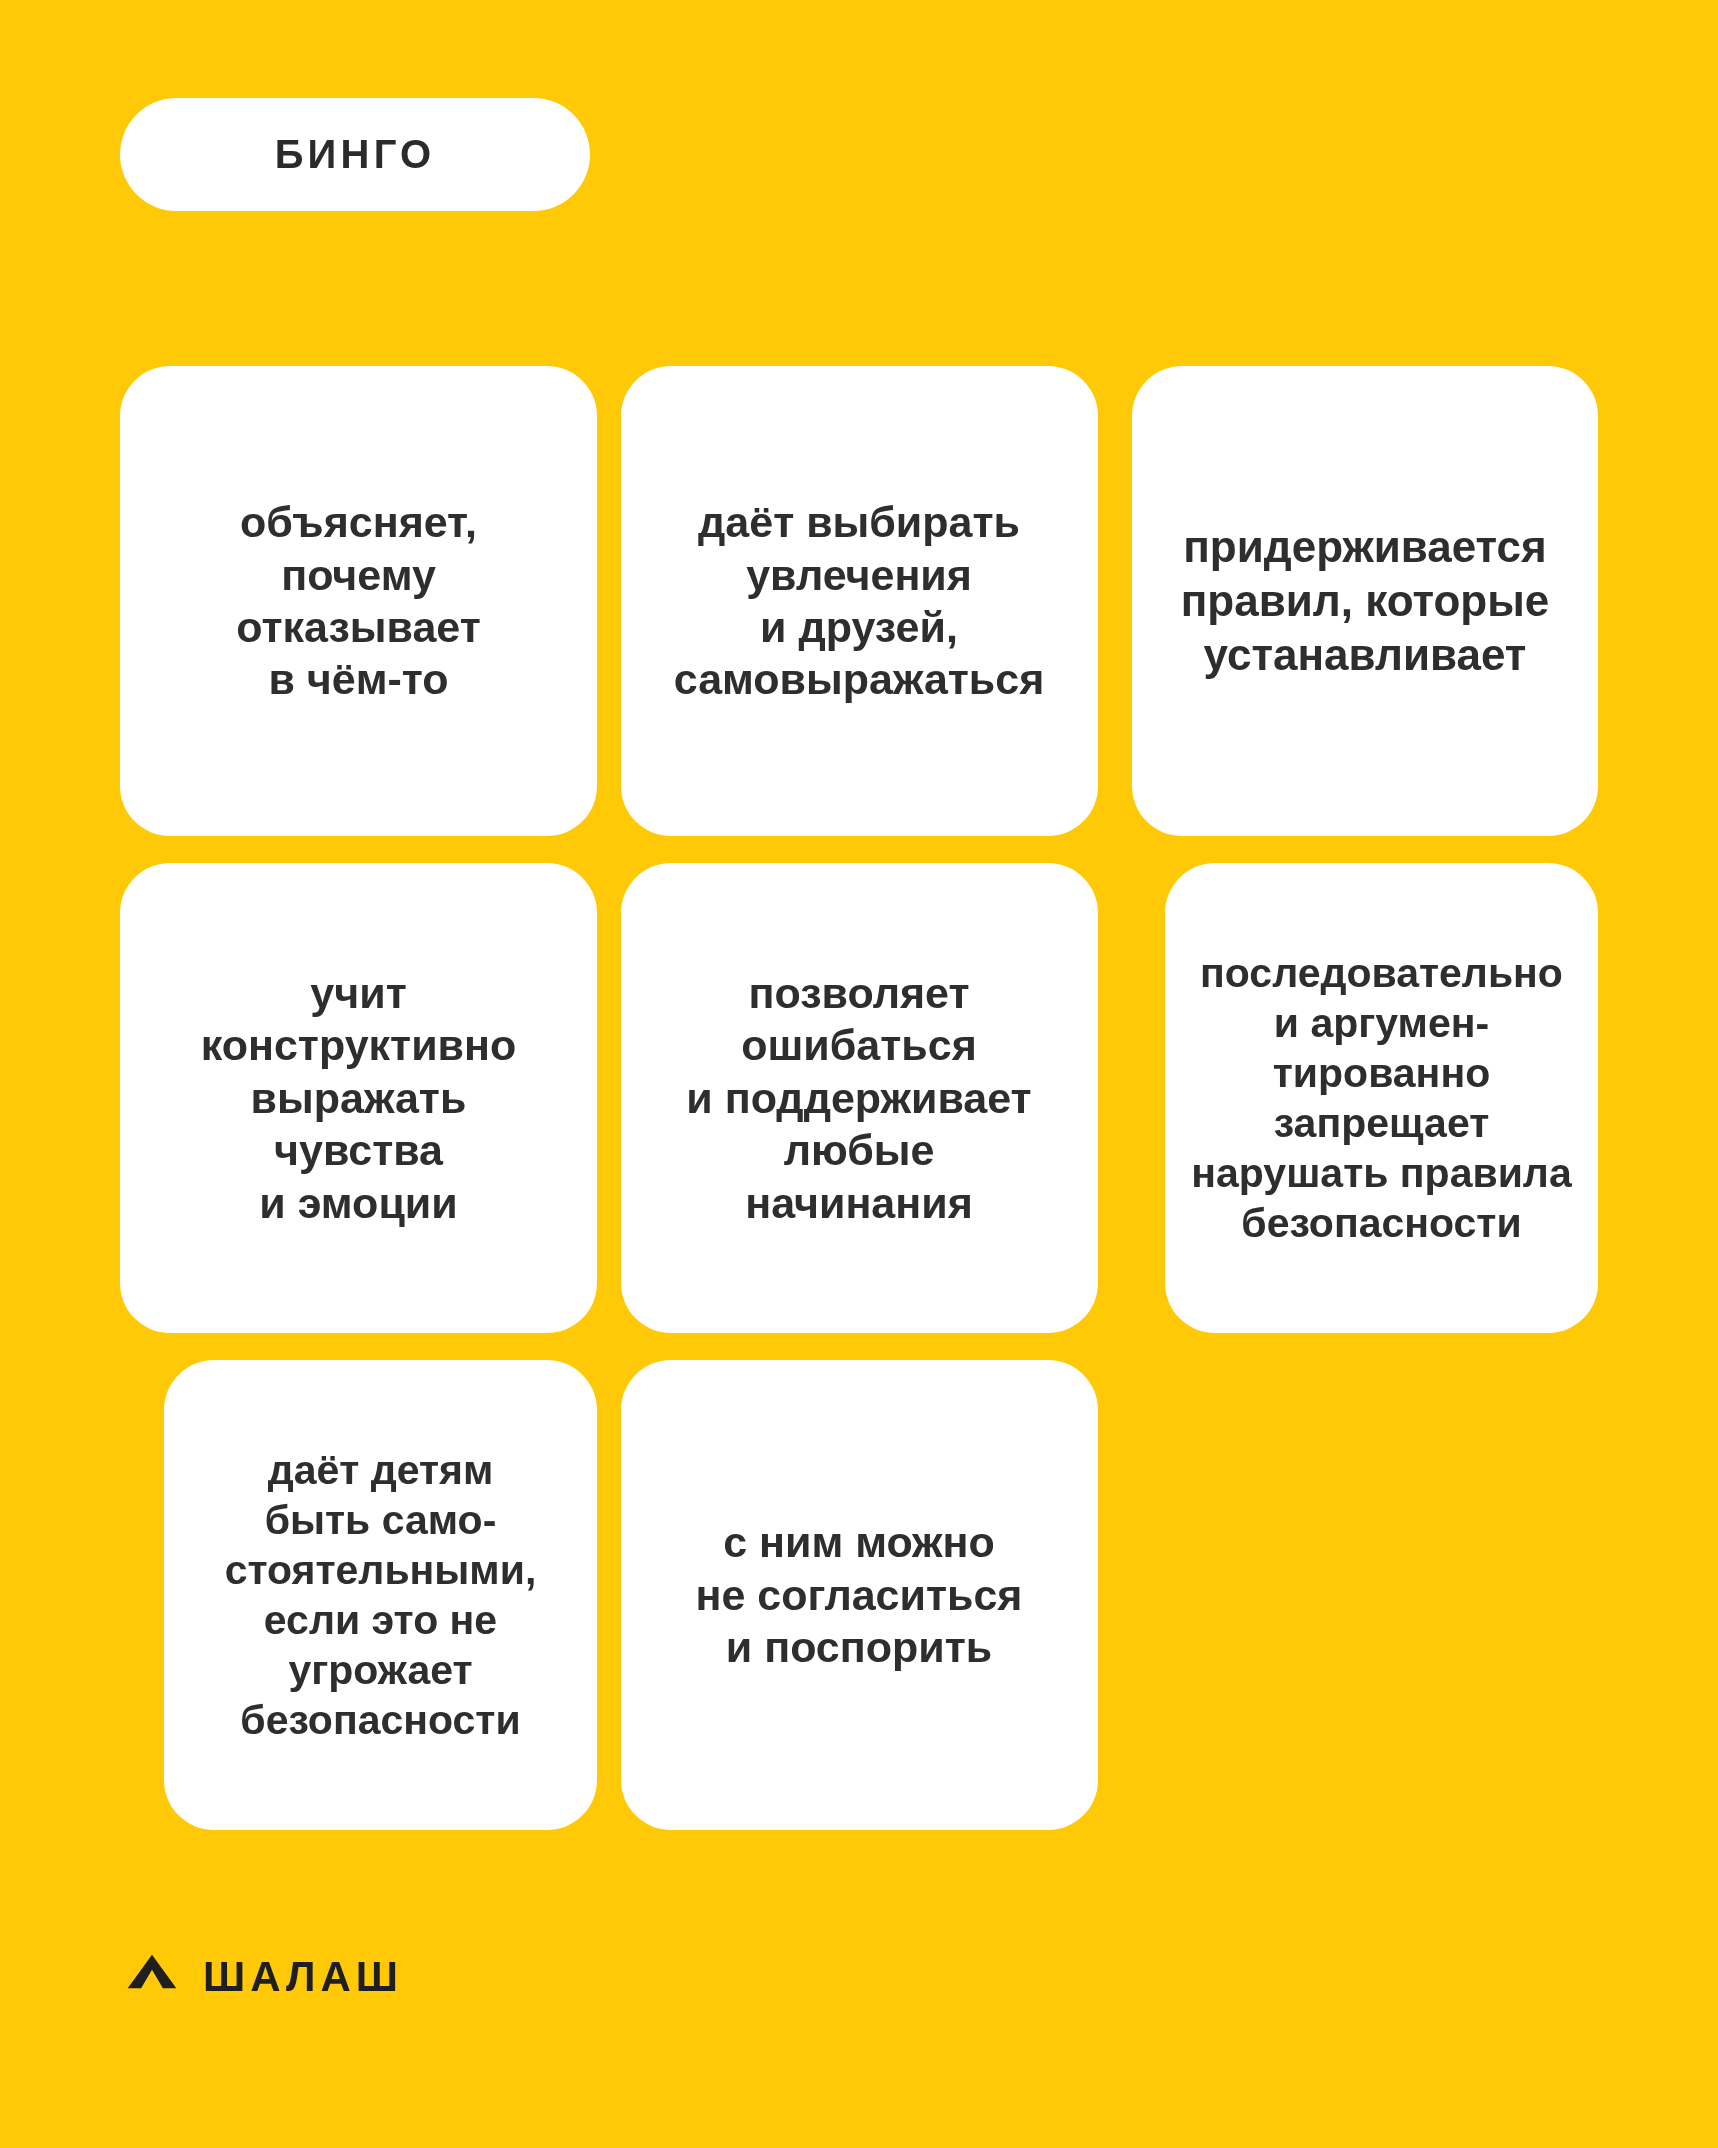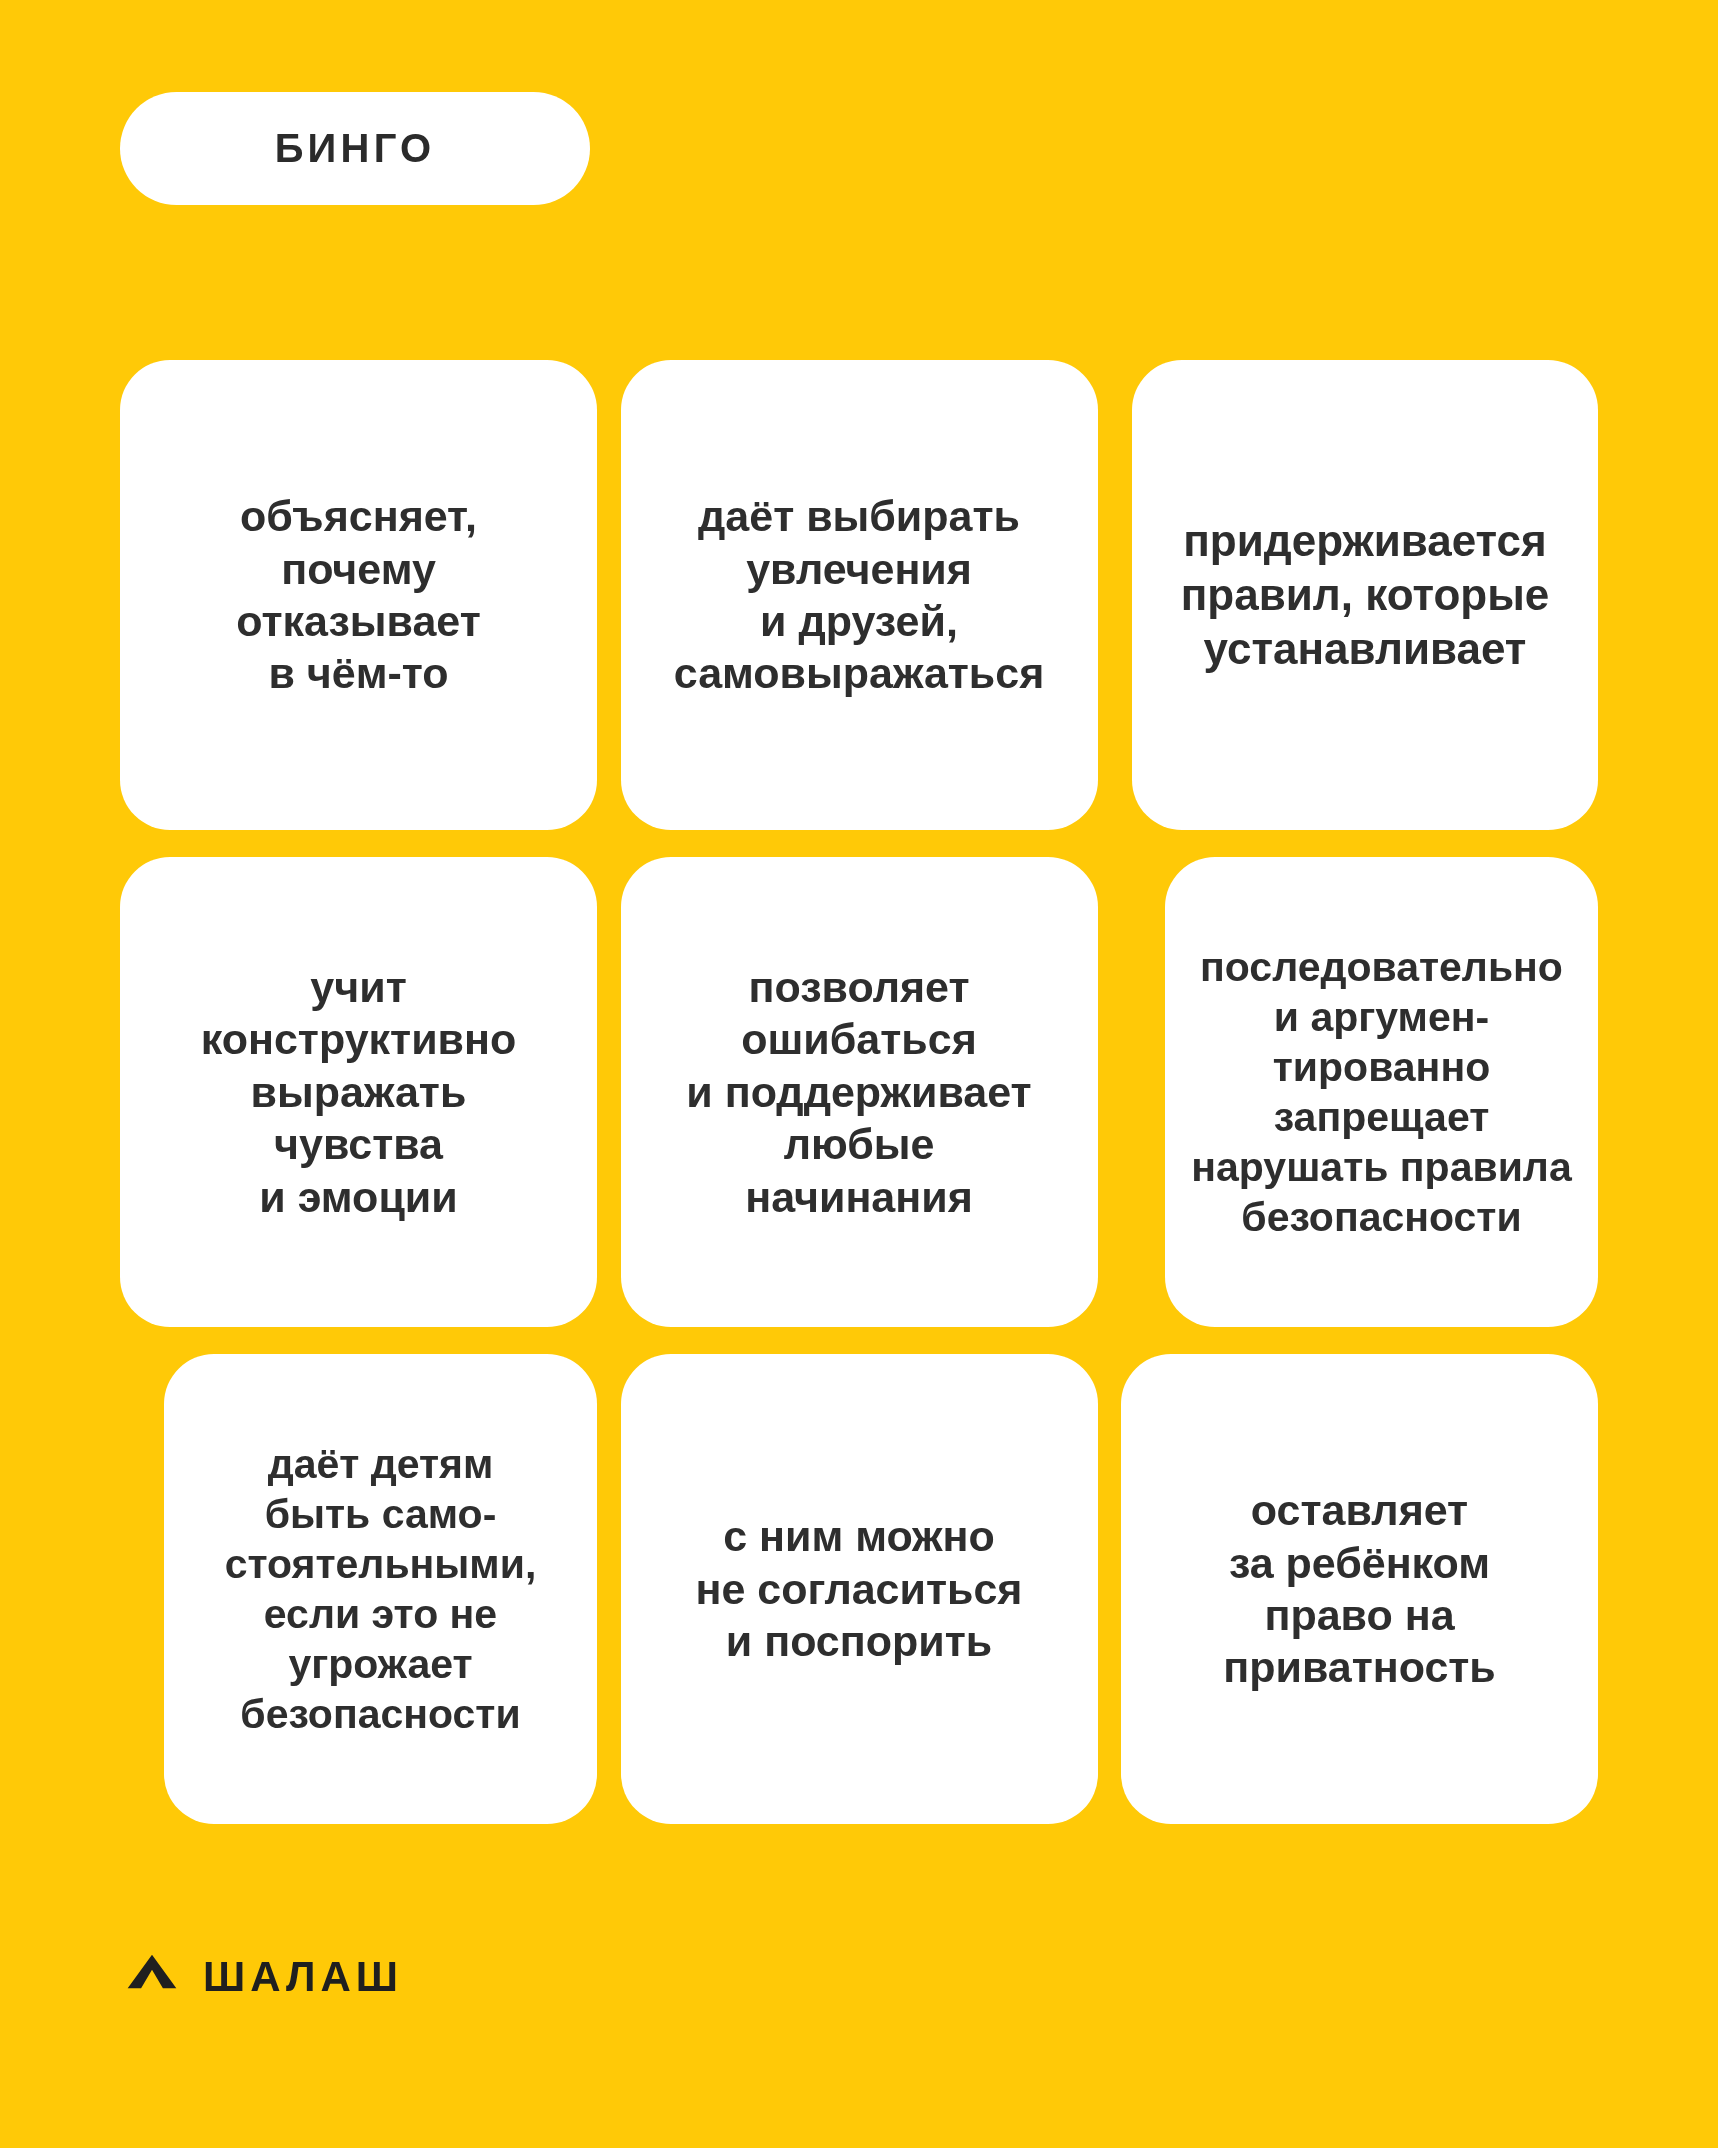--- a/index.html
+++ b/index.html
@@ -37,21 +37,21 @@
     height: 113px;
     display: flex;
     align-items: center;
     justify-content: center;
     color: #2B2B2B;
     font-weight: bold;
     letter-spacing: 4.2px;
     font-size: 40px;
   }
 
-  .title-pill.left  { width: 470px; }
+  .title-pill.left  { width: 470px; margin-top: 6px; }
   .title-pill.right { flex: 1; }
 
   
   .grid {
     margin-top: 155px;
     width: 1478px;
     display: grid;
     grid-template-columns: repeat(3, 1fr);
     grid-template-rows: repeat(3, 470px);
     gap: 27px 23.5px;
@@ -140,24 +140,20 @@
 безопасности</div>
     <div class="cell s-small">даёт детям
 быть само-
 стоятельными,
 если это не
 угрожает
 безопасности</div>
     <div class="cell s-mid">с ним можно
 не согласиться
 и поспорить</div>
-    <div class="cell s-mid">оставляет
-за ребёнком
-право на
-приватность</div>
   </div>
 
   <div class="footer">
     <span class="logo-mark">
       <svg width="52" height="37" viewBox="0 0 62 44" xmlns="http://www.w3.org/2000/svg">
         <path d="M31 2 L60 42 L44 42 L31 20 L18 42 L2 42 Z" fill="#1F1F1F"></path>
       </svg>
     </span>
     <span class="logo-text">ШАЛАШ</span>
   </div>

